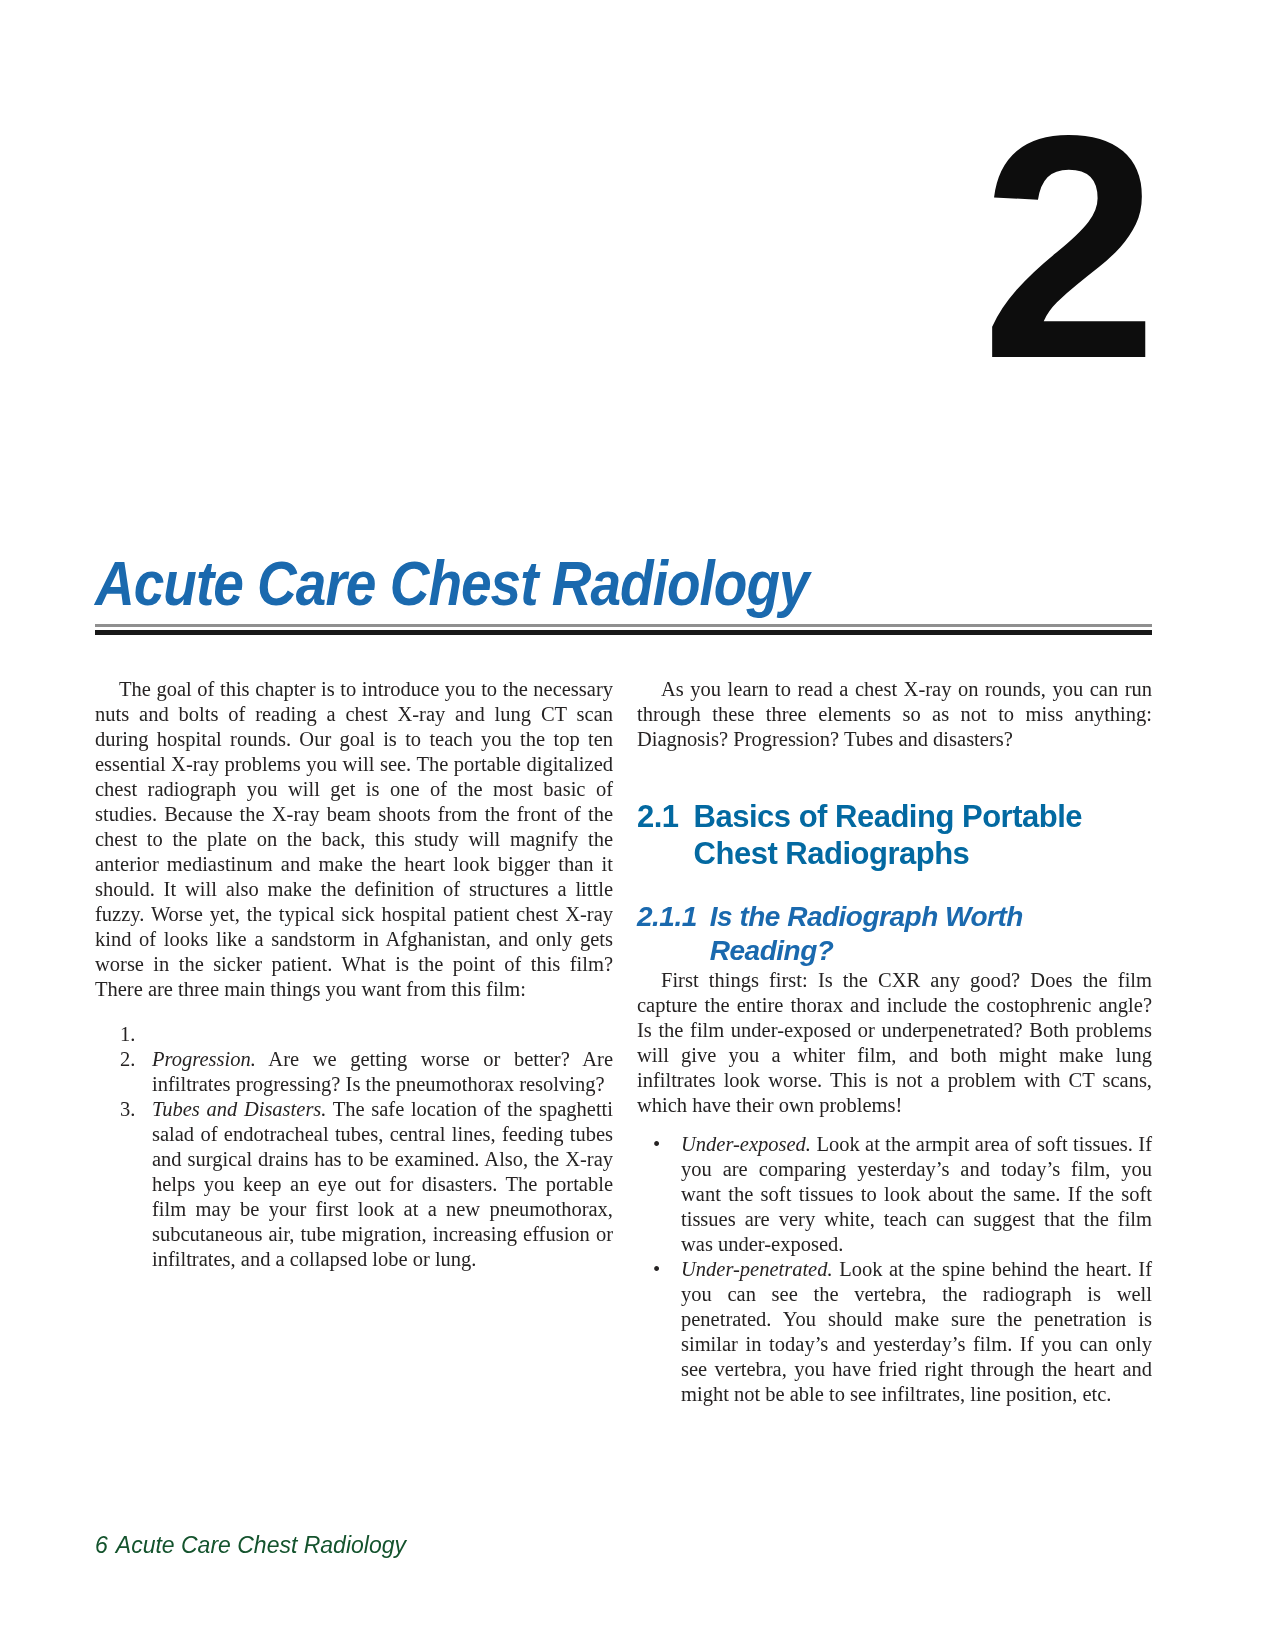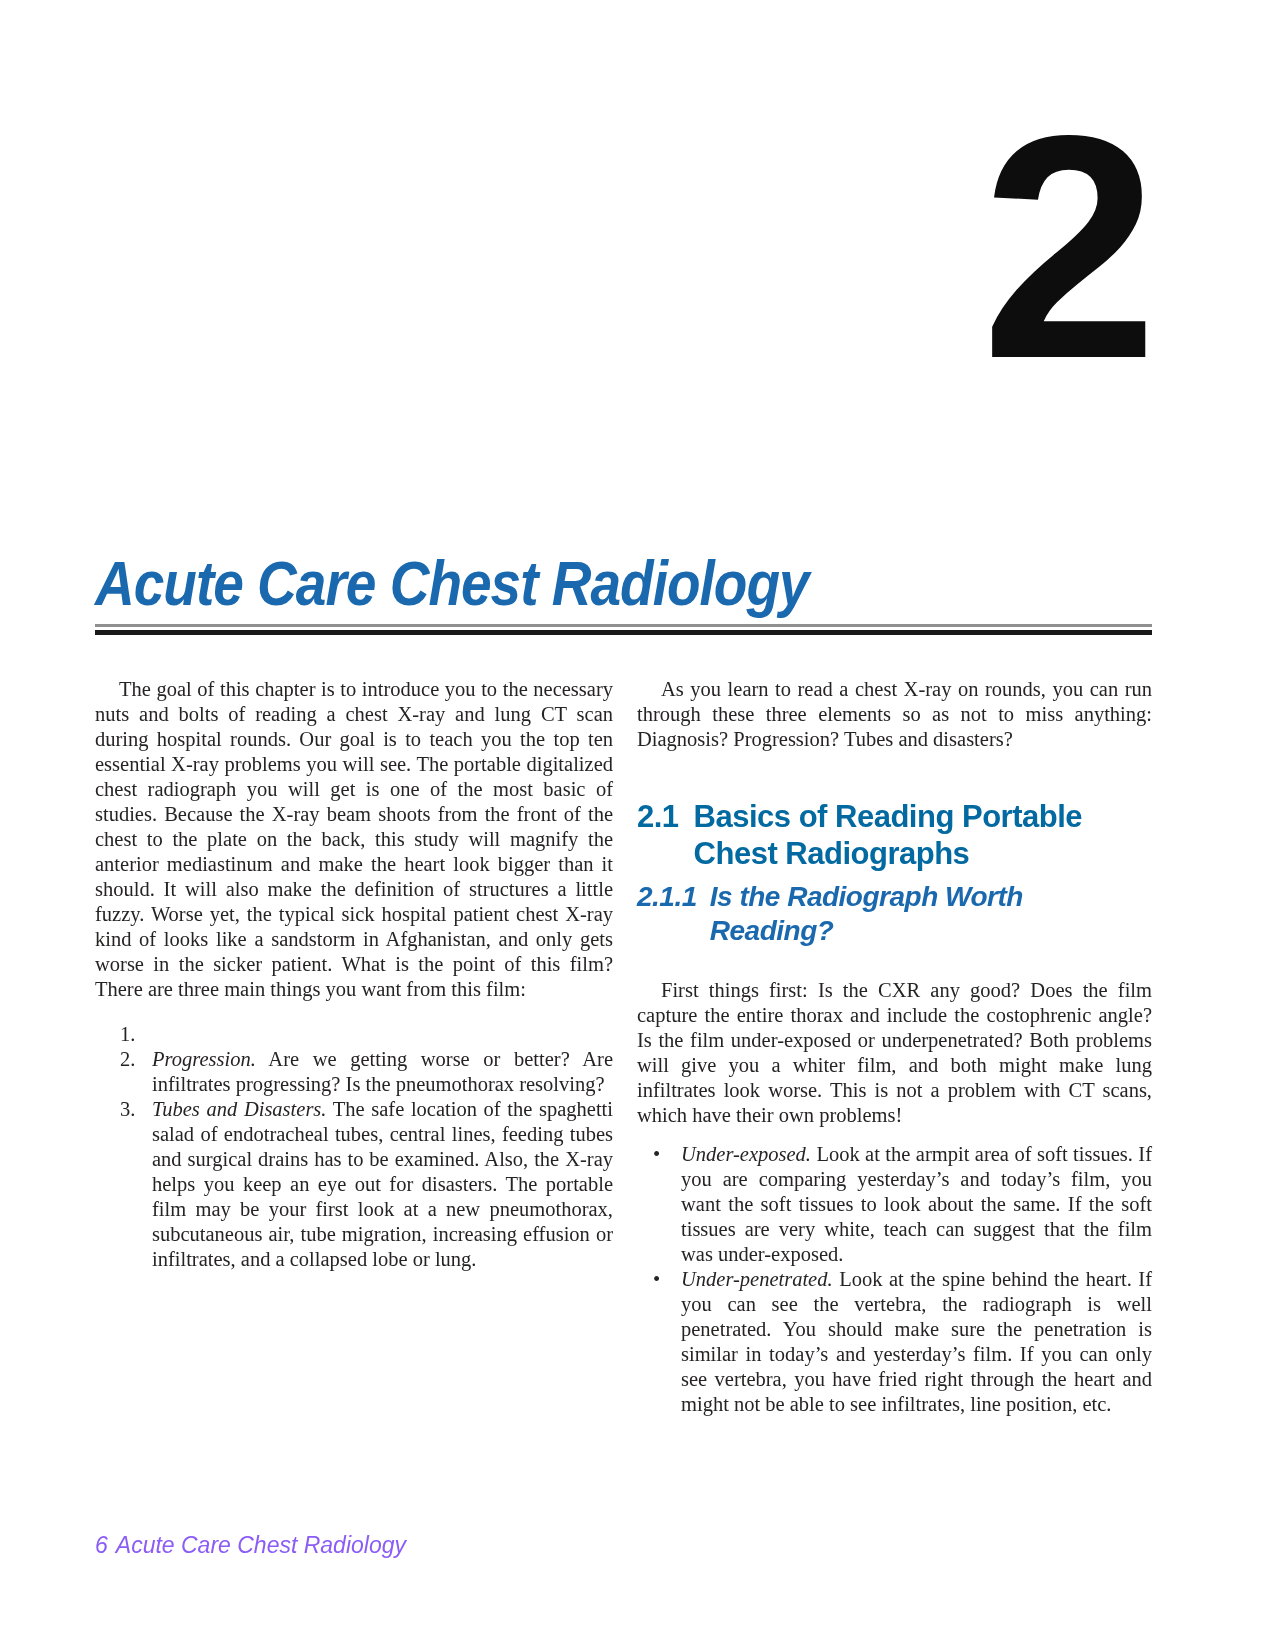--- a/index.html
+++ b/index.html
@@ -73,38 +73,38 @@
     margin:46px 0 0 0;
     font-family:"Liberation Sans", sans-serif;
     font-weight:bold;
     font-size:31px;
     line-height:37px;
     letter-spacing:-0.5px;
     color:#0369a1;
   }
   h3.subsection-heading {
     display:flex; gap:13px;
-    margin:8px 0 0 0;
+    margin:28px 0 0 0;
     font-family:"Liberation Sans", sans-serif;
     font-weight:bold;
     font-style:italic;
     font-size:28px;
     line-height:34px;
     letter-spacing:-0.5px;
     color:#1a69ae;
   }
-  .after-heading { margin-top:30px; }
+  .after-heading { margin-top:0; }
 
   footer.page-footer {
     position:absolute;
     left:95px; top:1532px;
     font-family:"Liberation Sans", sans-serif;
     font-style:italic;
     font-size:23px;
-    color:#8b5cf6;
+    color:#14532d;
     white-space:nowrap;
     text-align:center;
   }
   footer .pg-num { margin-right:8px; }
 </style>
 </head>
 <body>
 
 <div class="page">
 

